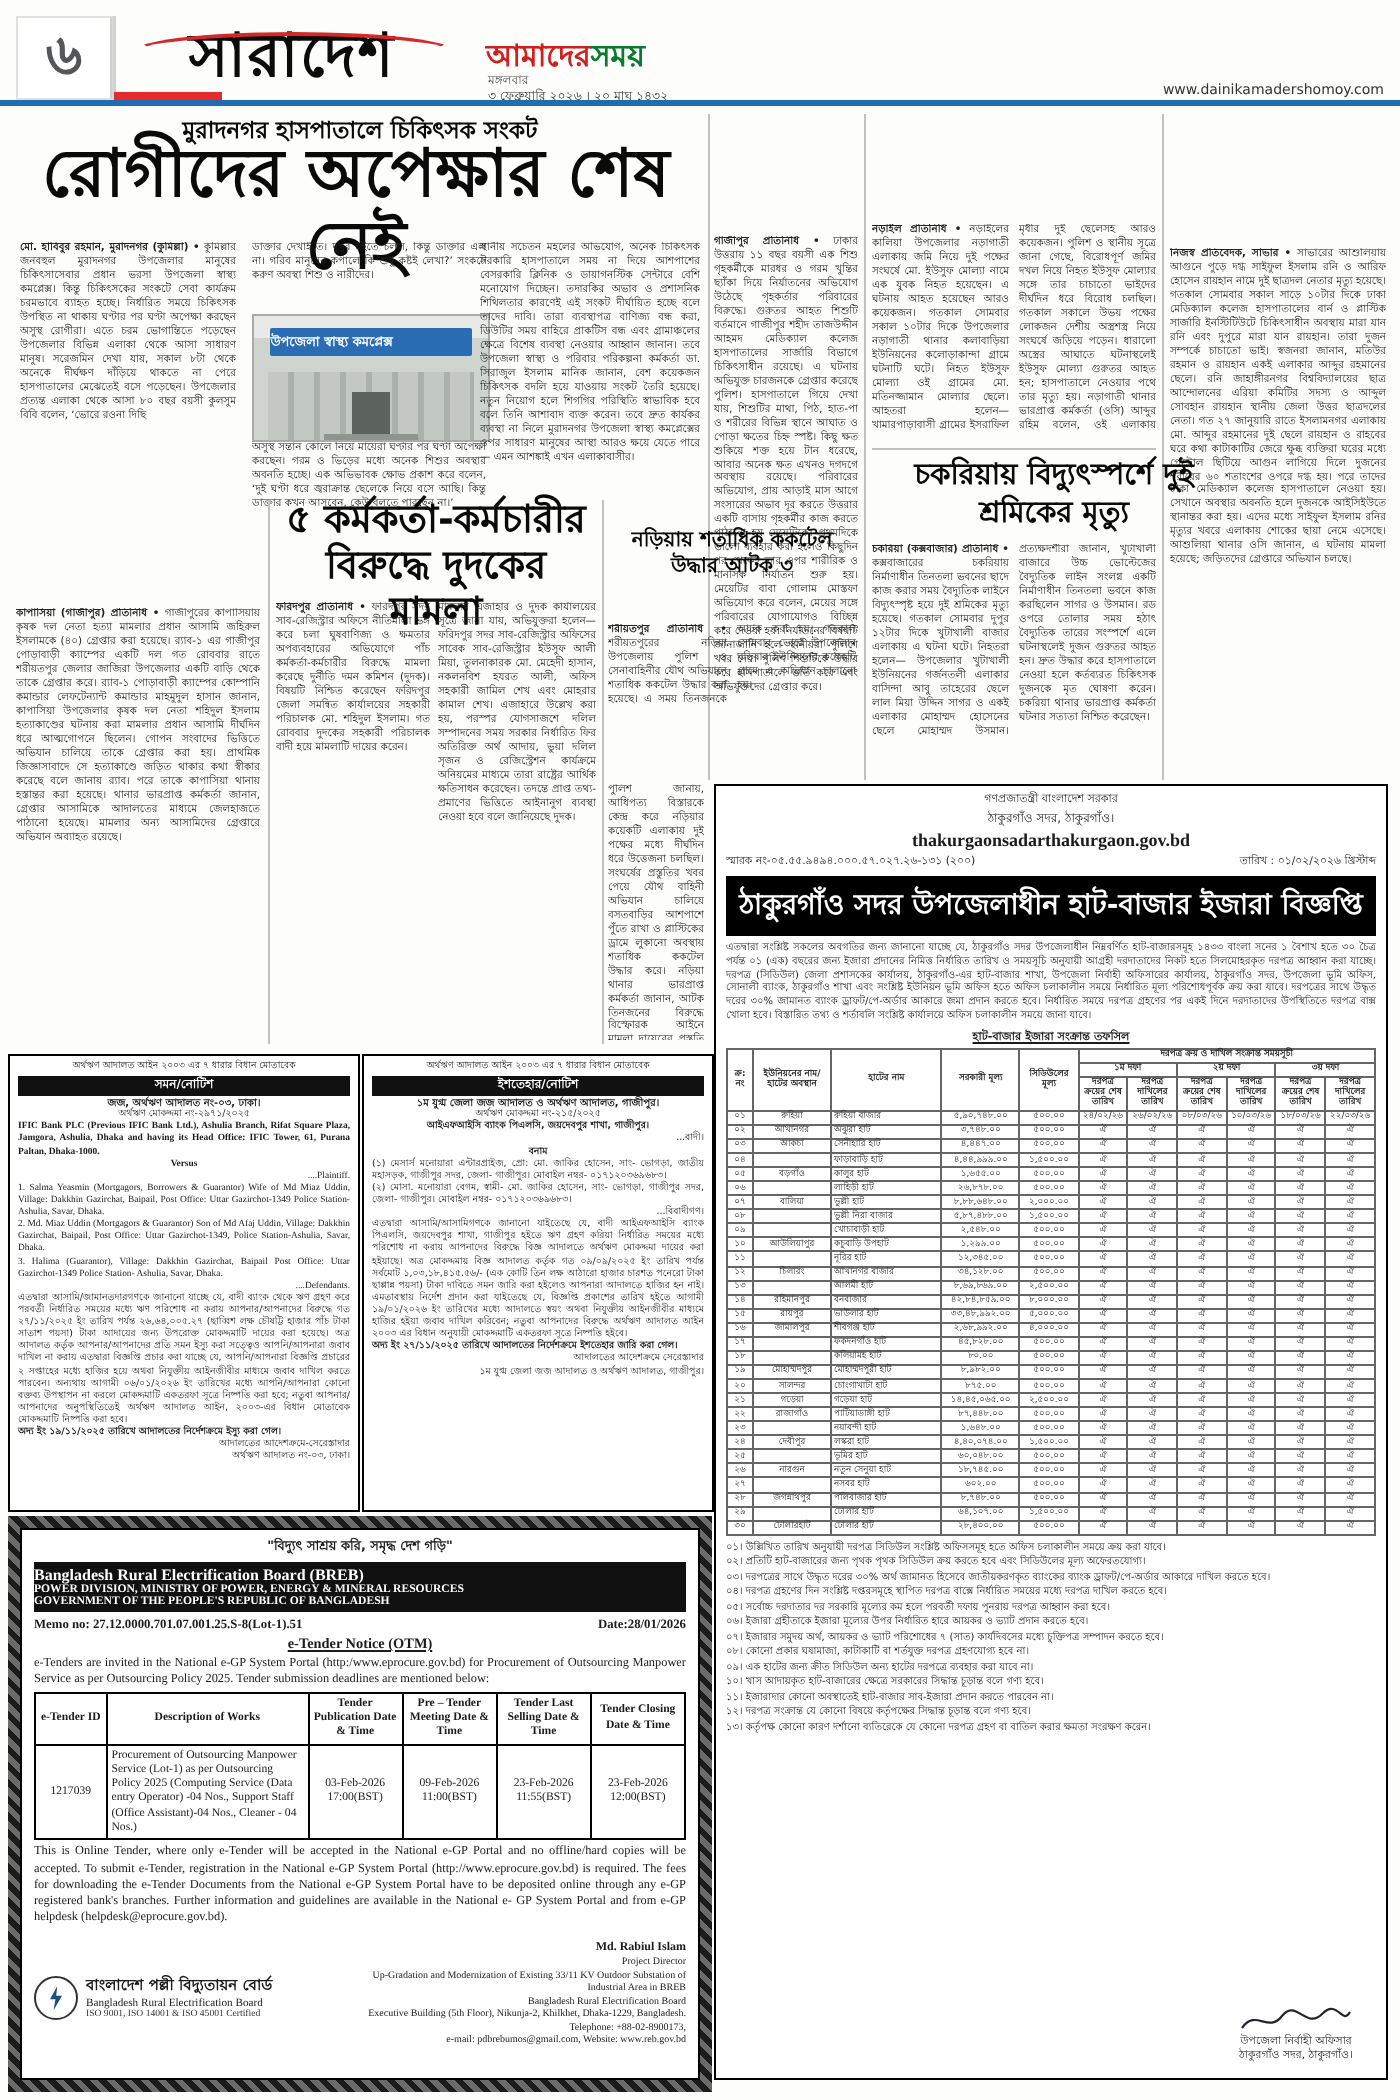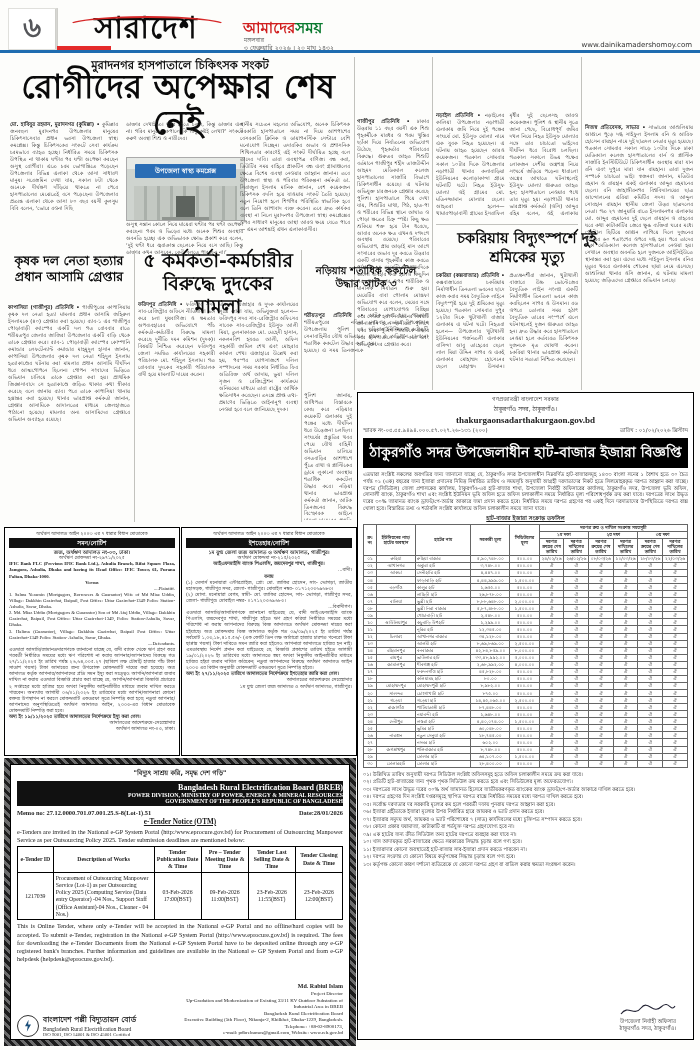--- a/index.html
+++ b/index.html
@@ -26,21 +26,21 @@
   .brand-date{left:244px;top:43px;font-size:6.2px;color:#333;}
   .website{right:8px;top:41px;font-size:7px;color:#333;text-align:right;left:auto;position:absolute;}
   .rule-blue{left:0;top:50px;width:700px;height:2.5px;background:#1f6cb0;}
   .rule-red{left:57px;top:46px;width:54px;height:7px;background:#e42a2a;}
   
   .kicker{left:10px;top:57px;width:340px;font-size:11.5px;}
   .lead-headline{left:0;top:69px;width:356px;font-size:33px;line-height:1.08;}
   .photo{left:126px;top:157px;width:117px;height:62px;background:linear-gradient(#e7eae6 0 18%,#cfd4cf 18% 100%);
          border:0.5px solid #aaa;overflow:hidden;}
   .photo .sign{margin:6px auto 16px;width:86%;background:#2a6db5;color:#fff;font-size:6.5px;
-         text-align:center;padding:1.5px 0;border-radius:1px;font-weight:bold;}
+         padding:1.5px 0;border-radius:1px;font-weight:bold;}
   .photo .facade{position:absolute;left:6%;right:6%;bottom:0;height:55%;
          background:repeating-linear-gradient(90deg,#c3c8c2 0 10px,#aab0aa 10px 13px);}
   .photo .door{position:absolute;left:42%;bottom:0;width:16%;height:38%;background:#5d635e;}
   .photo .step{position:absolute;left:30%;bottom:0;width:40%;height:5%;background:#8f948f;}
   
   .pullquote{background:#d9d9d5;border-left:5px solid #141414;padding:8px 5px;
          font-size:11.5px;font-weight:bold;line-height:1.4;color:#111;}
   
   .legal{border:1.2px solid #000;background:#fff;padding:3px 4px;font-size:4.7px;line-height:1.3;}
   .legal .topline{text-align:center;font-size:4.6px;}
@@ -68,30 +68,30 @@
   .hat-table th{font-weight:bold;}
   .hat-table td.hn{text-align:left;}
   .conds{margin-top:3px;font-size:5px;line-height:1.5;text-align:justify;}
   .tg-sig{position:absolute;right:16px;bottom:6px;text-align:center;font-size:5.4px;line-height:1.4;}
   
   .breb-frame{left:4px;top:758px;width:352px;height:288px;box-sizing:border-box;
       background:repeating-linear-gradient(45deg,#1c1c1c 0 3px,#6b6b6b 3px 6px);padding:6px;}
   .breb{background:#fff;border:1px solid #000;height:100%;box-sizing:border-box;
       padding:3px 6px;font-family:"Liberation Serif",serif;position:relative;}
   .breb .slogan{text-align:center;font-size:6.5px;font-weight:bold;font-family:"DejaVu Sans",sans-serif;}
-  .breb .org{background:#111;color:#fff;text-align:right;padding:2px 0;margin-top:2px;}
+  .breb .org{background:#111;color:#fff;text-align:left;padding:2px 0;margin-top:2px;}
   .breb .org .o1{font-size:8px;font-weight:bold;}
   .breb .org .o2,.breb .org .o3{font-size:5.8px;font-weight:bold;}
   .breb .memo-row{display:flex;justify-content:space-between;font-size:6.4px;font-weight:bold;margin-top:3px;}
   .breb .etitle{text-align:center;font-size:7.2px;font-weight:bold;text-decoration:underline;margin:2px 0;}
   .breb .para{font-size:6.2px;line-height:1.32;text-align:justify;}
   .breb-table{width:100%;border-collapse:collapse;font-size:5.8px;line-height:1.25;margin:2px 0;}
   .breb-table th,.breb-table td{border:1px solid #000;padding:1.5px 2px;text-align:center;}
   .breb-table td.desc{text-align:left;}
-  .breb .footer{display:flex;margin-top:20px;align-items:flex-end;}
+  .breb .footer{display:flex;margin-top:8px;align-items:center;}
   .breb .flogo{width:20px;height:20px;border:1px solid #333;border-radius:50%;margin:2px 4px 0 0;
       display:flex;align-items:center;justify-content:center;flex:0 0 auto;}
   .bolt{width:6px;height:12px;background:#1c4f7a;clip-path:polygon(60% 0,0 55%,45% 55%,30% 100%,100% 40%,52% 40%);}
   .breb .fleft{width:130px;font-family:"DejaVu Sans",sans-serif;}
   .breb .fl1{font-size:7.5px;font-weight:bold;}
   .breb .fl2{font-size:5.6px;font-family:"Liberation Serif",serif;}
   .breb .fl3{font-size:4.8px;font-family:"Liberation Serif",serif;color:#333;}
   .breb .fright{flex:1;text-align:right;font-size:5px;line-height:1.3;}
   .breb .fr-name{font-size:6px;font-weight:bold;}
   .sig-squiggle{display:block;margin-left:auto;}
@@ -154,21 +154,20 @@
     <b class="byl">নিজস্ব প্রতিবেদক, সাভার •</b>
     <span>সাভারের আশুলিয়ায় আগুনে পুড়ে দগ্ধ সাইফুল ইসলাম রনি ও আরিফ হোসেন রায়হান নামে দুই ছাত্রদল নেতার মৃত্যু হয়েছে। গতকাল সোমবার সকাল সাড়ে ১০টার দিকে ঢাকা মেডিক্যাল কলেজ হাসপাতালের বার্ন ও প্লাস্টিক সার্জারি ইনস্টিটিউটে চিকিৎসাধীন অবস্থায় মারা যান রনি এবং দুপুরে মারা যান রায়হান। তারা দুজন সম্পর্কে চাচাতো ভাই। স্বজনরা জানান, মতিউর রহমান ও রায়হান একই এলাকার আব্দুর রহমানের ছেলে। রনি জাহাঙ্গীরনগর বিশ্ববিদ্যালয়ের ছাত্র আন্দোলনের এরিয়া কমিটির সদস্য ও আব্দুল সোবহান রায়হান স্থানীয় জেলা উত্তর ছাত্রদলের নেতা। গত ২৭ জানুয়ারি রাতে ইসলামনগর এলাকায় মো. আব্দুর রহমানের দুই ছেলে রায়হান ও রাহবের ঘরে কথা কাটাকাটির জেরে ক্ষুব্ধ ব্যক্তিরা ঘরের মধ্যে পেট্রোল ছিটিয়ে আগুন লাগিয়ে দিলে দুজনের শরীরের ৬০ শতাংশের ওপরে দগ্ধ হয়। পরে তাদের ঢাকা মেডিক্যাল কলেজ হাসপাতালে নেওয়া হয়। সেখানে অবস্থার অবনতি হলে দুজনকে আইসিইউতে স্থানান্তর করা হয়। এদের মধ্যে সাইফুল ইসলাম রনির মৃত্যুর খবরে এলাকায় শোকের ছায়া নেমে এসেছে। আশুলিয়া থানার ওসি জানান, এ ঘটনায় মামলা হয়েছে; জড়িতদের গ্রেপ্তারে অভিযান চলছে।</span>
   </div>
 
   <div class="abs hl" style="left:456px;top:229px;width:142px;font-size:14.5px;line-height:1.3">চকরিয়ায় বিদ্যুৎস্পর্শে দুই শ্রমিকের মৃত্যু</div>
   <div class="abs tiny" style="left:436px;top:272px;width:142px;height:114px;overflow:hidden;column-count:2;column-gap:5px">
     <b class="byl">চকরিয়া (কক্সবাজার) প্রতিনিধি •</b>
     <span>কক্সবাজারের চকরিয়ায় নির্মাণাধীন তিনতলা ভবনের ছাদে কাজ করার সময় বৈদ্যুতিক লাইনে বিদ্যুৎস্পৃষ্ট হয়ে দুই শ্রমিকের মৃত্যু হয়েছে। গতকাল সোমবার দুপুর ১২টার দিকে খুটাখালী বাজার এলাকায় এ ঘটনা ঘটে। নিহতরা হলেন— উপজেলার খুটাখালী ইউনিয়নের গর্জনতলী এলাকার বাসিন্দা আবু তাহেরের ছেলে লাল মিয়া উদ্দিন সাগর ও একই এলাকার মোহাম্মদ হোসেনের ছেলে মোহাম্মদ উসমান। প্রত্যক্ষদর্শীরা জানান, খুটাখালী বাজারে উচ্চ ভোল্টেজের বৈদ্যুতিক লাইন সংলগ্ন একটি নির্মাণাধীন তিনতলা ভবনে কাজ করছিলেন সাগর ও উসমান। রড ওপরে তোলার সময় হঠাৎ বৈদ্যুতিক তারের সংস্পর্শে এলে ঘটনাস্থলেই দুজন গুরুতর আহত হন। দ্রুত উদ্ধার করে হাসপাতালে নেওয়া হলে কর্তব্যরত চিকিৎসক দুজনকে মৃত ঘোষণা করেন। চকরিয়া থানার ভারপ্রাপ্ত কর্মকর্তা ঘটনার সত্যতা নিশ্চিত করেছেন।</span>
   </div>
 
-  <div class="abs hl" style="left:8px;top:253px;width:122px;font-size:12.5px;line-height:1.3">কৃষক দল নেতা হত্যার প্রধান আসামি গ্রেপ্তার</div>
   <div class="abs tiny" style="left:8px;top:304px;width:122px;height:216px;overflow:hidden">
     <b class="byl">কাপাসিয়া (গাজীপুর) প্রতিনিধি •</b>
     <span>গাজীপুরের কাপাসিয়ায় কৃষক দল নেতা হত্যা মামলার প্রধান আসামি জহিরুল ইসলামকে (৪০) গ্রেপ্তার করা হয়েছে। র‌্যাব-১ এর গাজীপুর পোড়াবাড়ী ক্যাম্পের একটি দল গত রোববার রাতে শরীয়তপুর জেলার জাজিরা উপজেলার একটি বাড়ি থেকে তাকে গ্রেপ্তার করে। র‌্যাব-১ পোড়াবাড়ী ক্যাম্পের কোম্পানি কমান্ডার লেফটেন্যান্ট কমান্ডার মাহমুদুল হাসান জানান, কাপাসিয়া উপজেলার কৃষক দল নেতা শহিদুল ইসলাম হত্যাকাণ্ডের ঘটনায় করা মামলার প্রধান আসামি দীর্ঘদিন ধরে আত্মগোপনে ছিলেন। গোপন সংবাদের ভিত্তিতে অভিযান চালিয়ে তাকে গ্রেপ্তার করা হয়। প্রাথমিক জিজ্ঞাসাবাদে সে হত্যাকাণ্ডে জড়িত থাকার কথা স্বীকার করেছে বলে জানায় র‌্যাব। পরে তাকে কাপাসিয়া থানায় হস্তান্তর করা হয়েছে। থানার ভারপ্রাপ্ত কর্মকর্তা জানান, গ্রেপ্তার আসামিকে আদালতের মাধ্যমে জেলহাজতে পাঠানো হয়েছে। মামলার অন্য আসামিদের গ্রেপ্তারে অভিযান অব্যাহত রয়েছে।</span>
   </div>
 
   <div class="abs hl" style="left:138px;top:249px;width:160px;font-size:19px;line-height:1.2">৫ কর্মকর্তা-কর্মচারীর বিরুদ্ধে দুদকের মামলা</div>
   <div class="abs tiny" style="left:138px;top:301px;width:77px;height:118px;overflow:hidden">
     <b class="byl">ফরিদপুর প্রতিনিধি •</b>
     <span>ফরিদপুর সদর সাব-রেজিস্ট্রার অফিসে নীতিমালা ভঙ্গ করে চলা ঘুষবাণিজ্য ও ক্ষমতার অপব্যবহারের অভিযোগে পাঁচ কর্মকর্তা-কর্মচারীর বিরুদ্ধে মামলা করেছে দুর্নীতি দমন কমিশন (দুদক)। বিষয়টি নিশ্চিত করেছেন ফরিদপুর জেলা সমন্বিত কার্যালয়ের সহকারী পরিচালক মো. শহিদুল ইসলাম। গত রোববার দুদকের সহকারী পরিচালক বাদী হয়ে মামলাটি দায়ের করেন।</span>
   </div>

